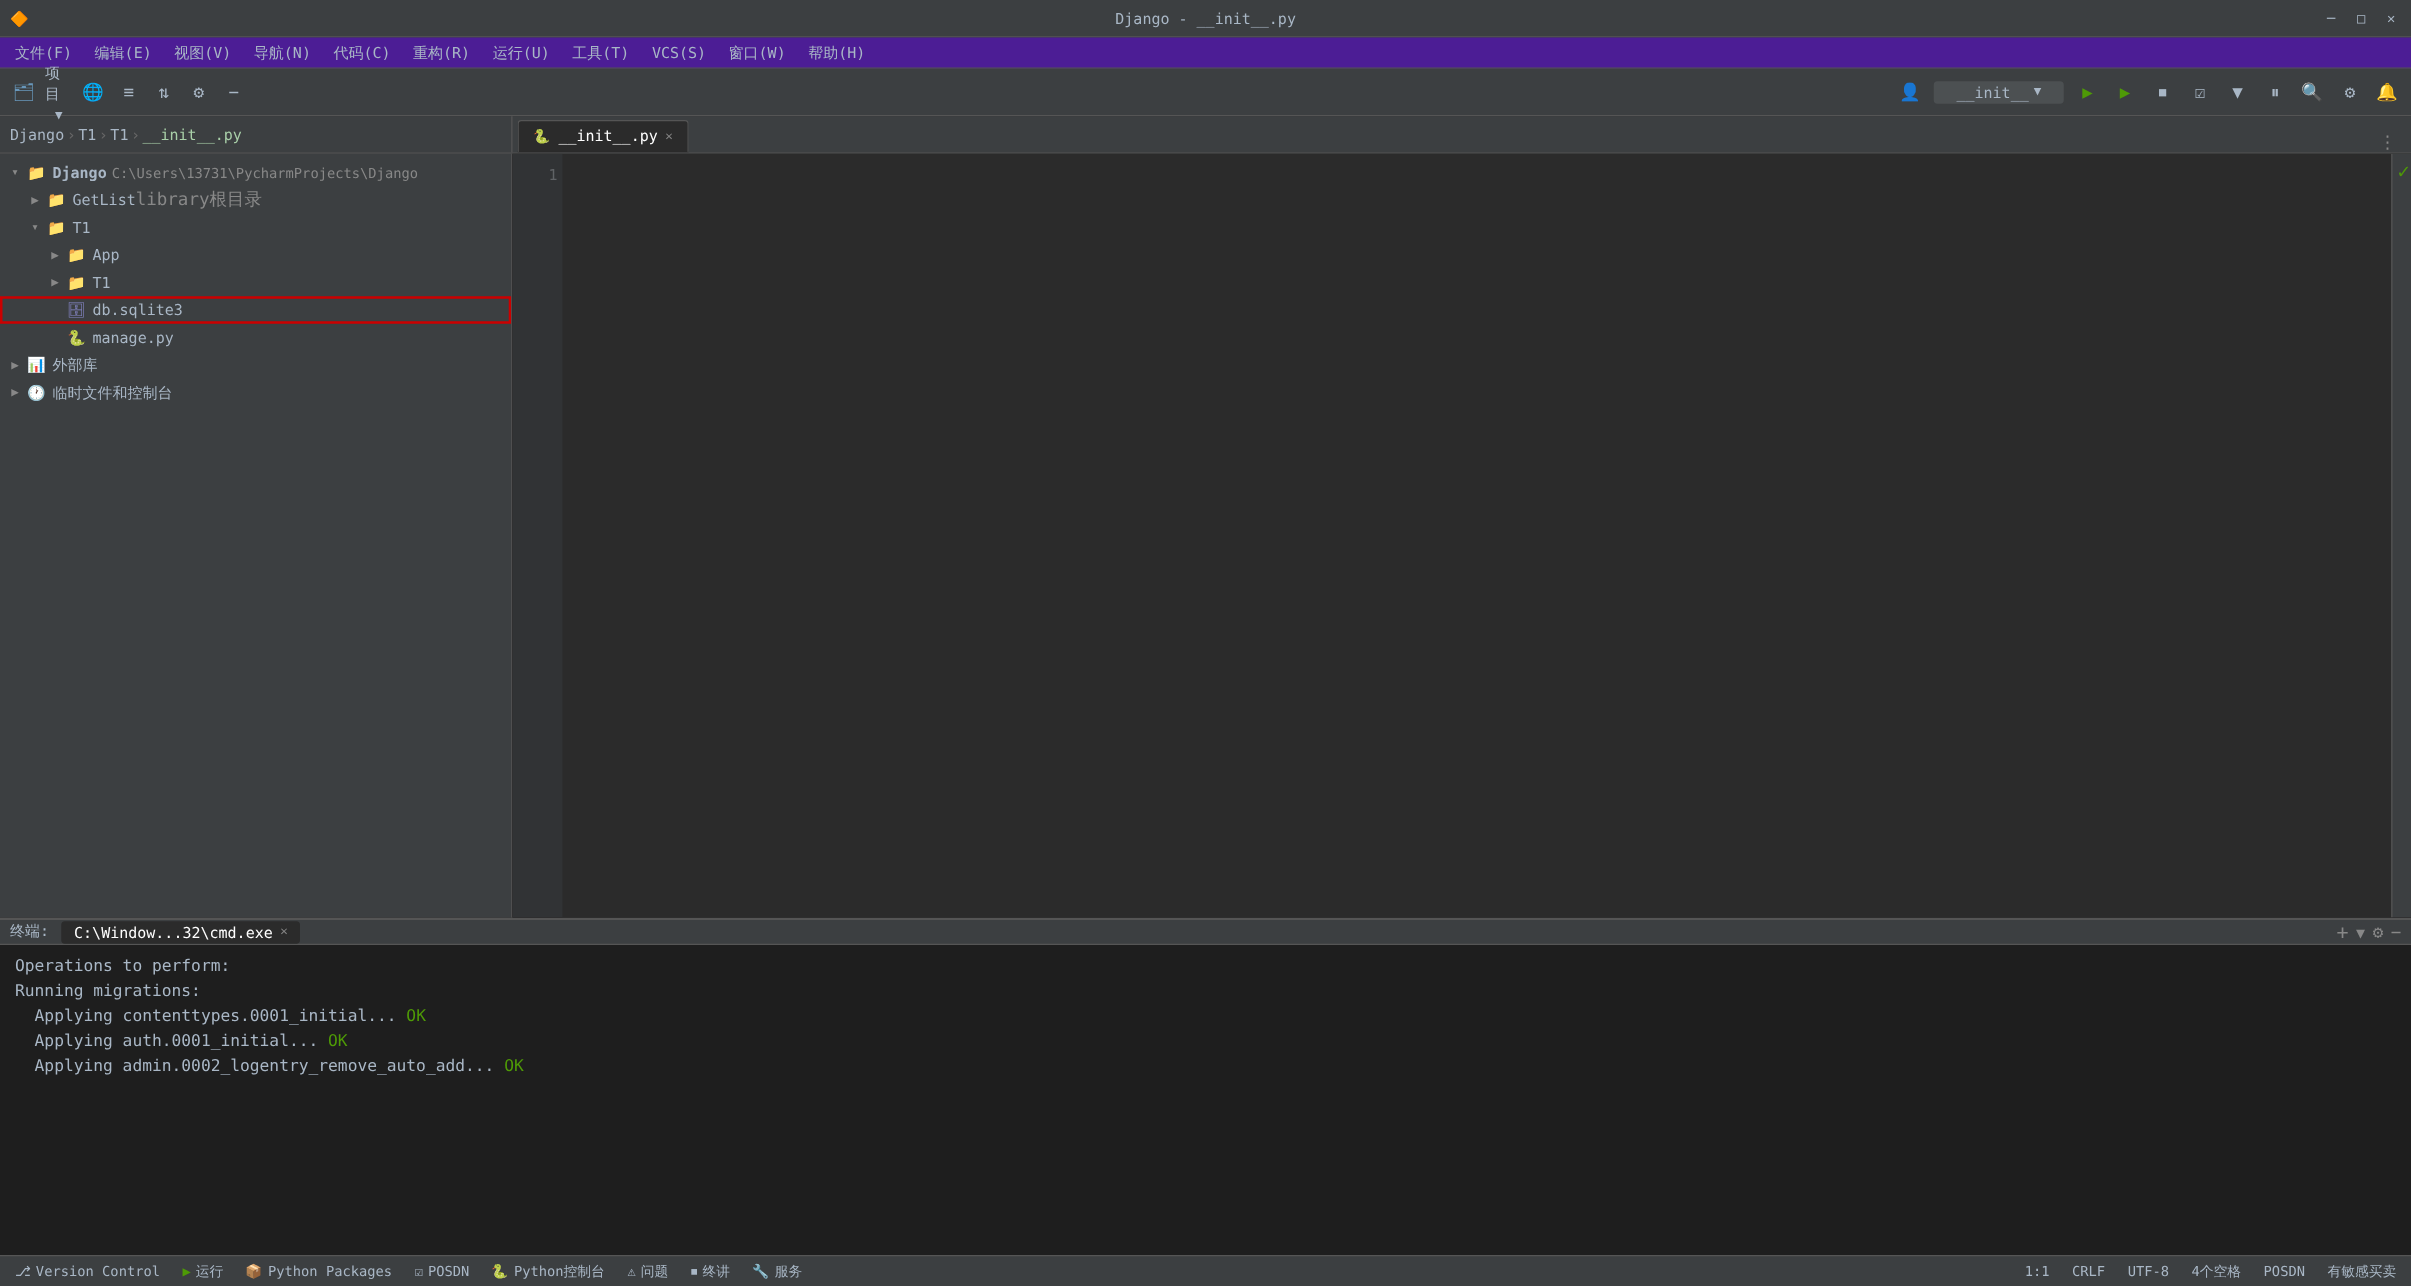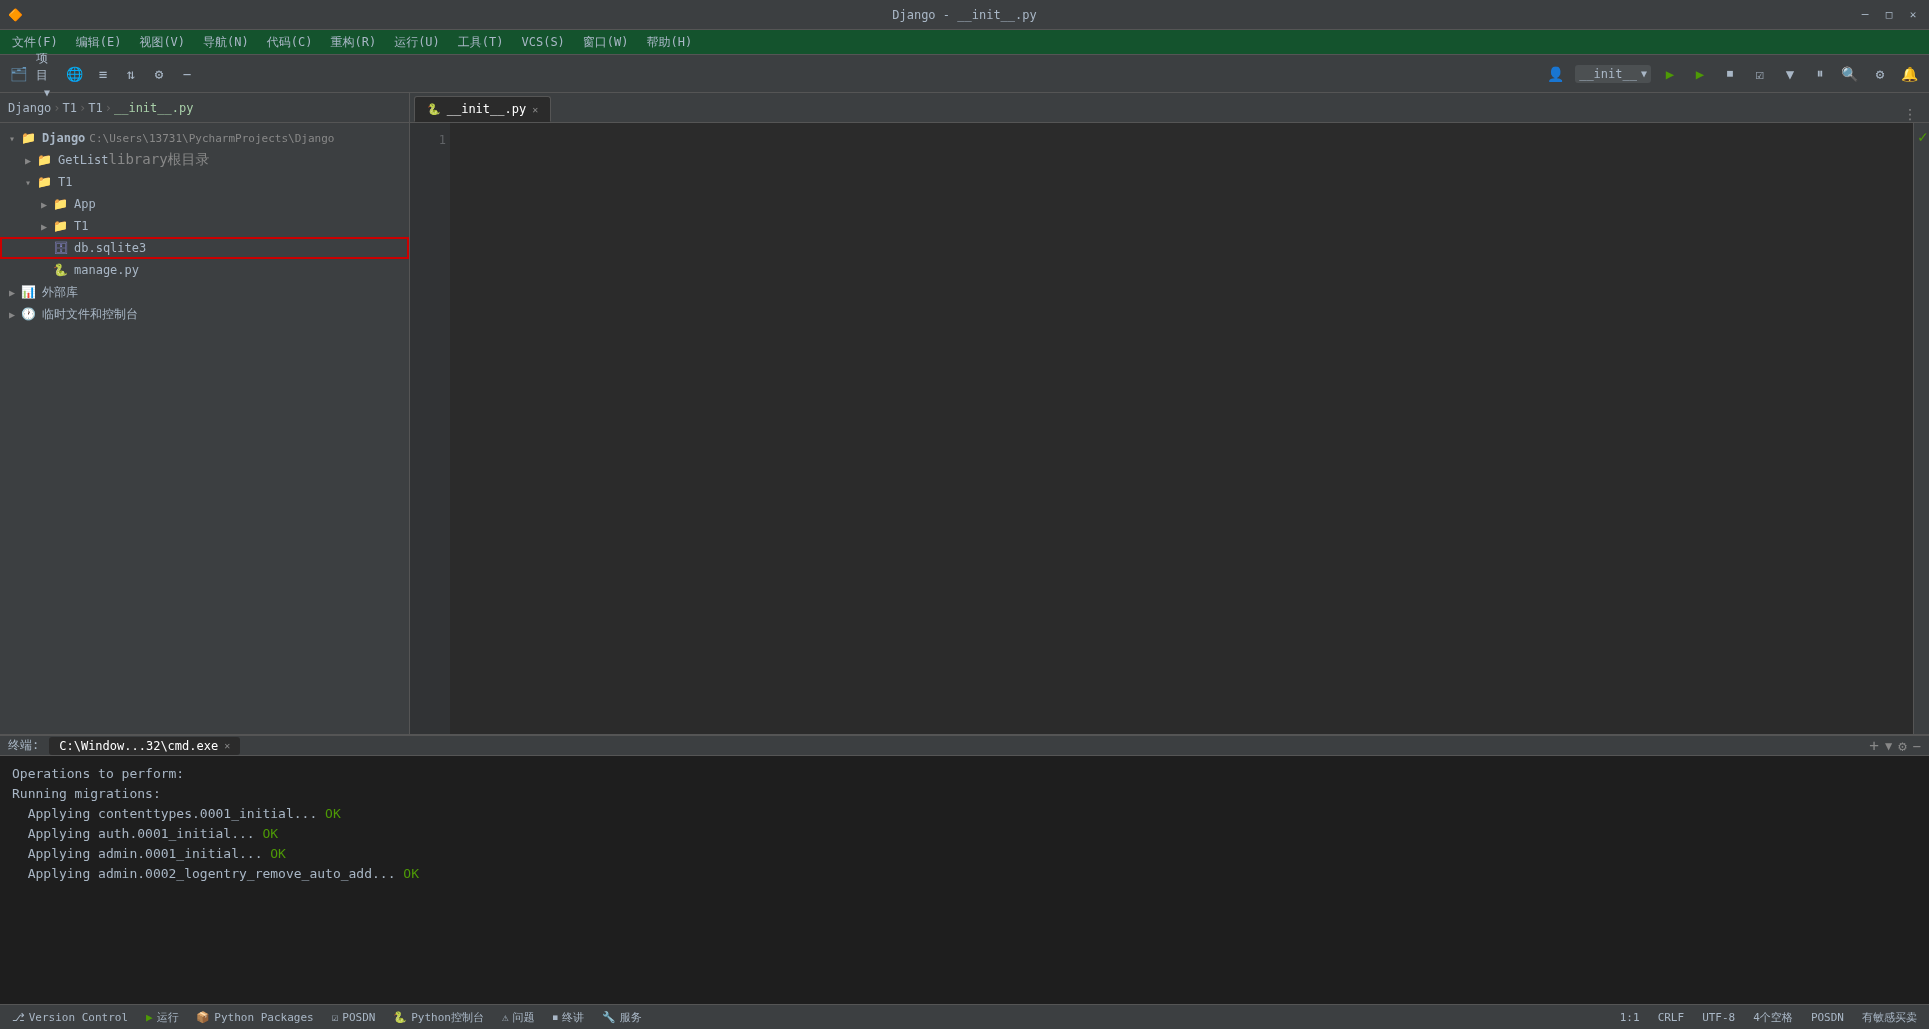--- a/index.html
+++ b/index.html
@@ -49,21 +49,21 @@
       align-items: center;
       justify-content: center;
       font-size: 11px;
       color: #a9b7c6;
       cursor: pointer;
     }
 
     
     #menu-bar {
       height: 25px;
-      background: #14532d;
+      background: #4c1d95;
       display: flex;
       align-items: center;
       padding: 0 4px;
       border-bottom: 1px solid #555;
       gap: 2px;
     }
     #menu-bar .menu-item {
       padding: 2px 8px;
       font-size: 12px;
       color: #a9b7c6;
@@ -346,21 +346,21 @@
       <span style="font-size:10px;">▼</span>
     </div>
     <div class="toolbar-btn">🌐</div>
     <div class="toolbar-btn">≡</div>
     <div class="toolbar-btn">⇅</div>
     <div class="toolbar-btn">⚙</div>
     <div class="toolbar-btn">−</div>
   </div>
   <div class="toolbar-right">
     <div class="toolbar-btn">👤</div>
-    <div style="background:#4c5052; border-radius:3px; padding:2px 4px; font-size:12px; display:flex; align-items:center; gap:4px; cursor:pointer;">
+    <div style="background:#4c5052; border-radius:3px; padding:2px 18px; font-size:12px; display:flex; align-items:center; gap:4px; cursor:pointer;">
       <span>__init__</span>
         <span style="font-size:10px;">▼</span>
     </div>
     <div class="toolbar-btn" style="color:#4e9a06;">▶</div>
     <div class="toolbar-btn" style="color:#4e9a06;">▶</div>
     <div class="toolbar-btn">⏹</div>
     <div class="toolbar-btn">☑</div>
     <div class="toolbar-btn">▼</div>
     <div class="toolbar-btn">⏸</div>
     <div class="toolbar-btn">🔍</div>
@@ -483,21 +483,20 @@
       <span style="font-size:14px; color:#888; cursor:pointer; margin-left:auto;">⚙</span>
       <span style="font-size:14px; color:#888; cursor:pointer;">−</span>
     </div>
   </div>
 
   <div id="terminal-content">
     <div class="terminal-line">Operations to perform:</div>
     <div class="terminal-line">Running migrations:</div>
     <div class="terminal-line">  Applying contenttypes.0001_initial... <span class="terminal-ok">OK</span></div>
     <div class="terminal-line">  Applying auth.0001_initial... <span class="terminal-ok">OK</span></div>
-    <div class="terminal-line">  Applying admin.0001_initial... <span class="terminal-ok">OK</span></div>
     <div class="terminal-line">  Applying admin.0002_logentry_remove_auto_add... <span class="terminal-ok">OK</span></div>
   </div>
 </div>
 
 <div id="status-bar">
   <div id="status-left">
     <div class="status-btn">
       <span>⎇</span>
       <span>Version Control</span>
     </div>

